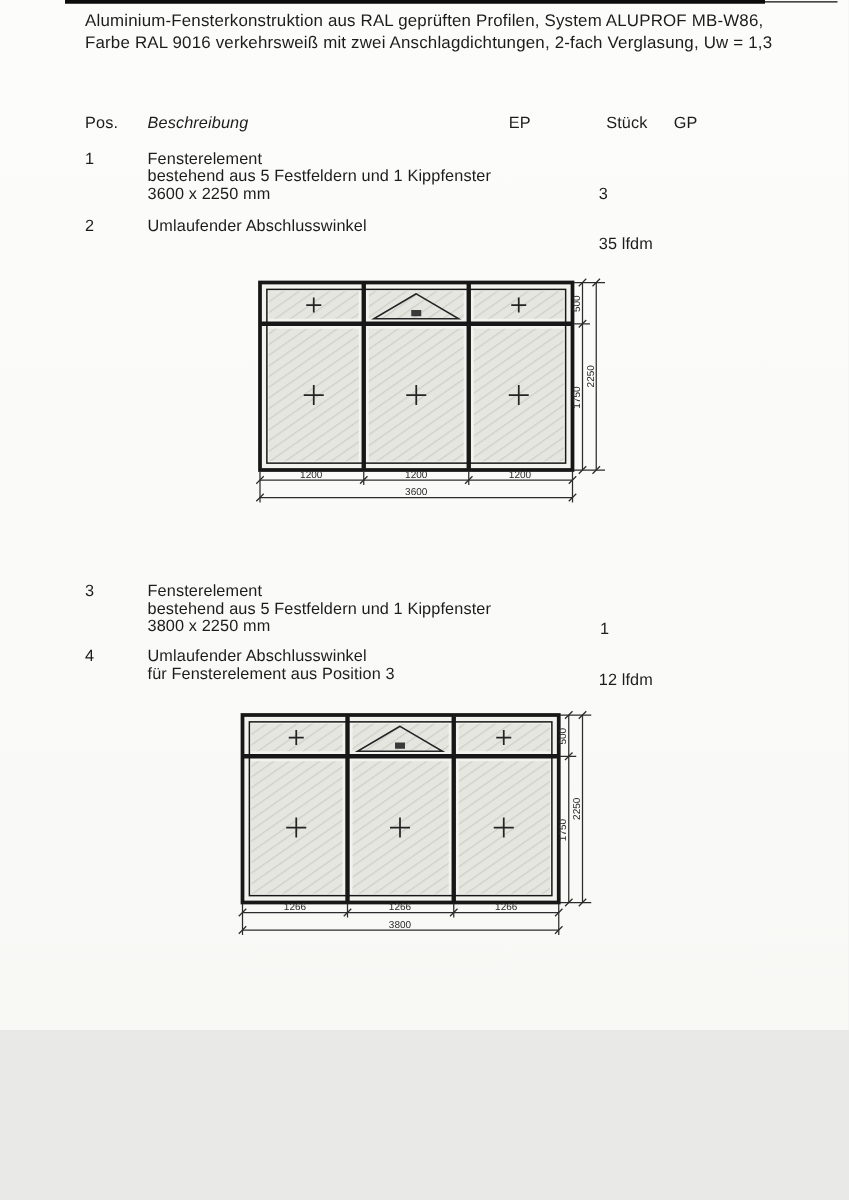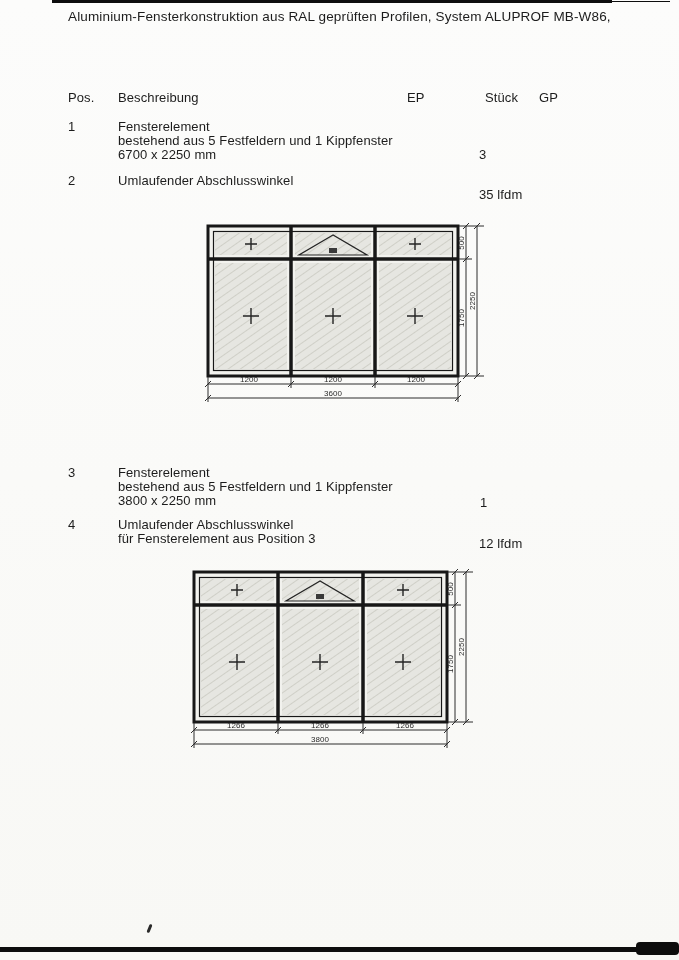--- a/index.html
+++ b/index.html
@@ -3,21 +3,21 @@
 <meta charset="utf-8">
 <style>
   html,body{margin:0;padding:0;}
   body{
     font-family:"Liberation Sans", sans-serif;
     background:#e9e9e7;
   }
   .page{
     position:relative;
     width:679px;
-    height:960px;
+    height:824px;
     margin:0 auto;
     background:linear-gradient(#fcfcfb,#f8f8f5);
     overflow:hidden;
     color:#1b1b1b;
   }
   .abs{position:absolute;}
   .bodytext{
     font-size:13.5px;
     line-height:16.5px;
     letter-spacing:.15px;
@@ -43,33 +43,34 @@
 <div class="page">
 
   <div class="abs artifact" style="left:52px;top:0;width:560px;height:3px;"></div>
   <div class="abs artifact" style="left:600px;top:1px;width:70px;height:1px;"></div>
   <div class="abs artifact" style="left:0;top:947px;width:679px;height:5px;"></div>
   <div class="abs artifact" style="left:636px;top:942px;width:43px;height:13px;border-radius:4px;"></div>
   <div class="abs artifact" style="left:148px;top:924px;width:3px;height:9px;transform:rotate(22deg);border-radius:2px;background:#2a2a2a;"></div>
 
   <div class="abs bodytext" style="left:68px;top:9px;width:592px;">
     <div>Aluminium-Fensterkonstruktion aus RAL geprüften Profilen, System ALUPROF MB-W86,</div>
+    <div>Farbe RAL 9016 verkehrsweiß mit zwei Anschlagdichtungen, 2-fach Verglasung, Uw = 1,3</div>
   </div>
 
   <span class="abs cell" style="left:68px;top:91px;">Pos.</span>
-  <span class="abs cell" style="left:118px;top:91px;">Beschreibung</span>
+  <span class="abs cell" style="left:118px;top:91px;font-style:italic;">Beschreibung</span>
   <span class="abs cell" style="left:407px;top:91px;text-align:center;">EP</span>
   <span class="abs cell" style="left:485px;top:91px;">Stück</span>
   <span class="abs cell" style="left:539px;top:91px;">GP</span>
 
   <span class="abs cell" style="left:68px;top:120px;">1</span>
   <div class="abs cell desc" style="left:118px;top:120px;">
     <div class="line">Fensterelement</div>
     <div class="line">bestehend aus 5 Festfeldern und 1 Kippfenster</div>
-    <div class="line">6700 x 2250 mm</div>
+    <div class="line">3600 x 2250 mm</div>
   </div>
   <span class="abs cell" style="left:479px;top:148px;">3</span>
 
   <span class="abs cell" style="left:68px;top:174px;">2</span>
   <div class="abs cell desc" style="left:118px;top:174px;">
     <div class="line">Umlaufender Abschlusswinkel</div>
   </div>
   <span class="abs cell" style="left:479px;top:188px;">35 lfdm</span>
 
   <div class="abs" style="left:196px;top:220px;">

